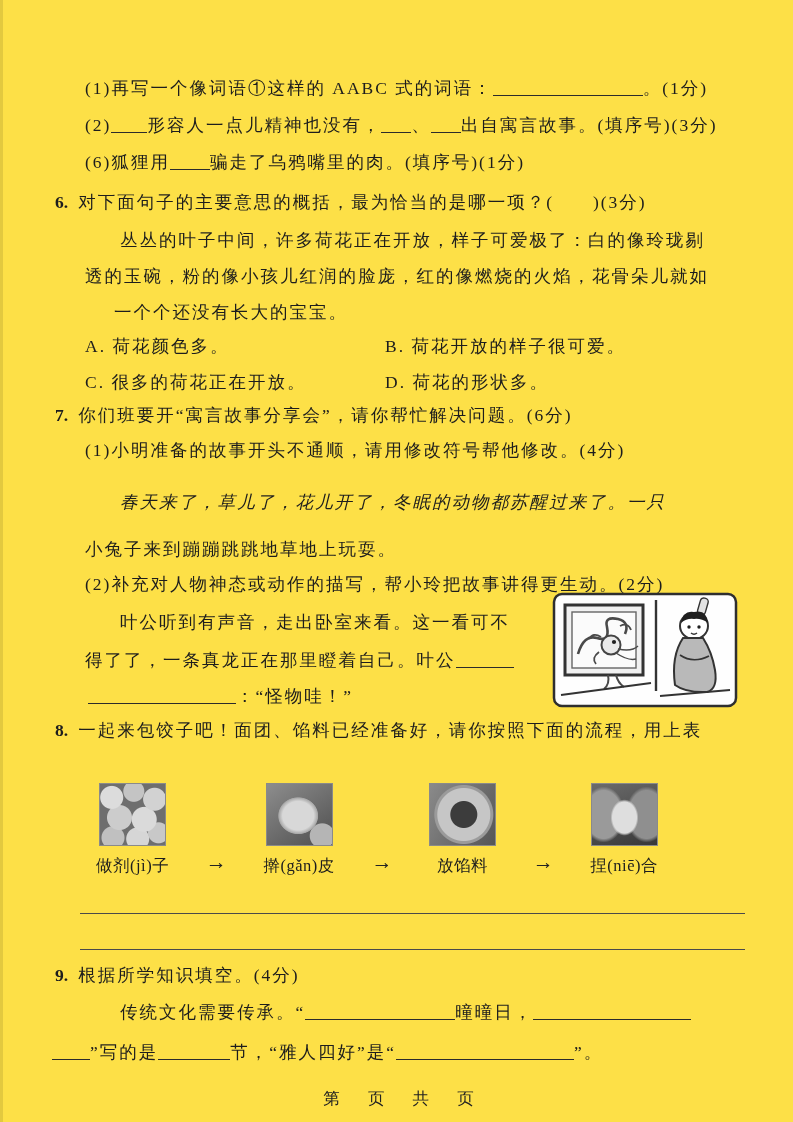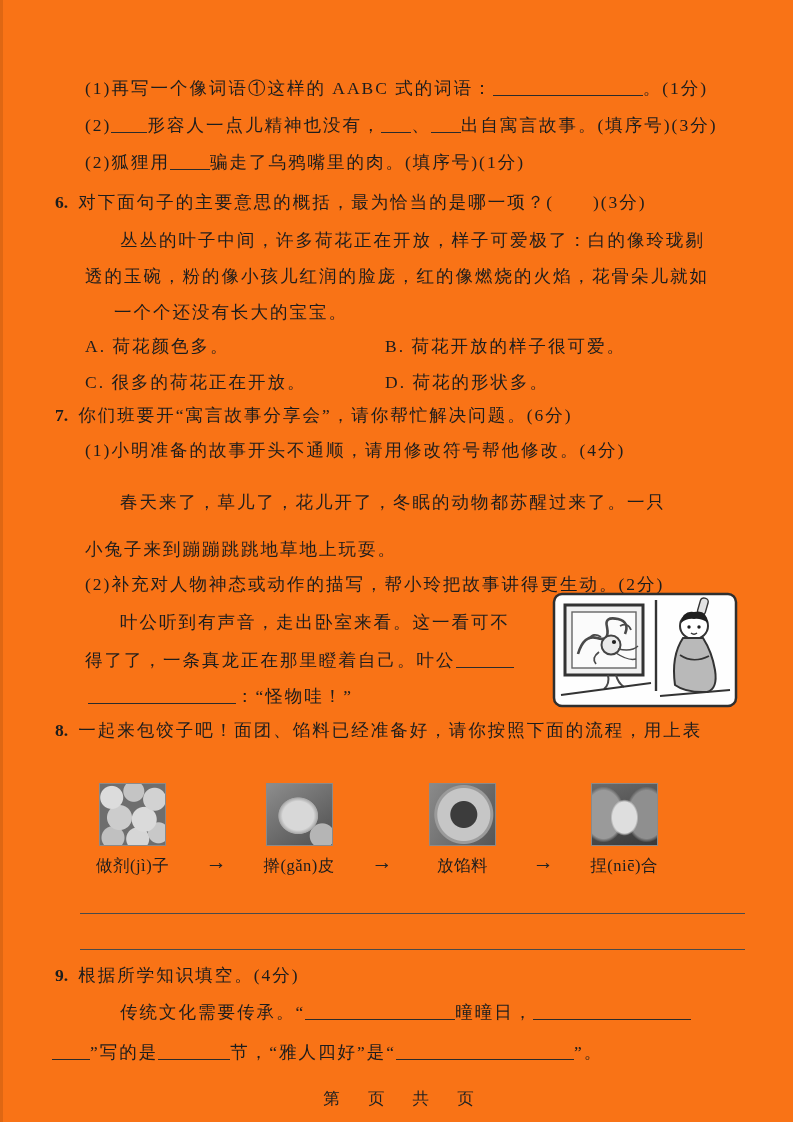--- a/index.html
+++ b/index.html
@@ -1,20 +1,20 @@
 <!DOCTYPE html>
 <html><head>
 <meta charset="utf-8">
 <style>
   html,body{margin:0;padding:0;background:#e9e9e9;}
   .page{
     position:relative;
     width:793px;height:1122px;
     margin:0 auto;
-    background:#f97316;
+    background:#fde047;
     overflow:hidden;
     font-family:"Liberation Serif","DejaVu Serif",serif;
     color:#1d1d1d;
   }
   .scan-edge{position:absolute;left:0;top:0;width:3px;height:1122px;background:rgba(0,0,0,.10);}
   .line{
     position:absolute;
     white-space:nowrap;
     font-size:17.5px;
     letter-spacing:2px;
@@ -77,39 +77,39 @@
 <div class="page">
   <div class="scan-edge"></div>
 
   <div class="line" style="left:85px;top:76px;">
     <span>(1)再写一个像词语①这样的 AABC 式的词语：</span><span class="blank w150"></span><span>。(1分)</span>
   </div>
   <div class="line" style="left:85px;top:113px;">
     <span>(2)</span><span class="blank w36"></span><span>形容人一点儿精神也没有，</span><span class="blank w30"></span><span>、</span><span class="blank w30"></span><span>出自寓言故事。(填序号)(3分)</span>
   </div>
   <div class="line" style="left:85px;top:150px;">
-    <span>(2)狐狸用</span><span class="blank w40"></span><span>骗走了乌鸦嘴里的肉。(填序号)(1分)</span>
+    <span>(6)狐狸用</span><span class="blank w40"></span><span>骗走了乌鸦嘴里的肉。(填序号)(1分)</span>
   </div>
 
   <div class="line" style="left:55px;top:190px;">
     <span class="qnum">6.</span><span>对下面句子的主要意思的概括，最为恰当的是哪一项？(　　)(3分)</span>
   </div>
   <div class="line" style="left:120px;top:228px;">丛丛的叶子中间，许多荷花正在开放，样子可爱极了：白的像玲珑剔</div>
   <div class="line" style="left:85px;top:264px;">透的玉碗，粉的像小孩儿红润的脸庞，红的像燃烧的火焰，花骨朵儿就如</div>
   <div class="line" style="left:82px;top:300px;margin-left:32px;">一个个还没有长大的宝宝。</div>
   <div class="line" style="left:85px;top:334px;">A. 荷花颜色多。</div>
   <div class="line" style="left:385px;top:334px;">B. 荷花开放的样子很可爱。</div>
   <div class="line" style="left:85px;top:370px;">C. 很多的荷花正在开放。</div>
   <div class="line" style="left:385px;top:370px;">D. 荷花的形状多。</div>
 
   <div class="line" style="left:55px;top:403px;">
     <span class="qnum">7.</span><span>你们班要开“寓言故事分享会”，请你帮忙解决问题。(6分)</span>
   </div>
   <div class="line" style="left:85px;top:438px;">(1)小明准备的故事开头不通顺，请用修改符号帮他修改。(4分)</div>
-  <div class="line" style="left:120px;top:490px;">春天来了，草儿了，花儿开了，冬眠的动物都苏醒过来了。一只</div>
+  <div class="line" style="left:120px;top:490px;font-style:italic;">春天来了，草儿了，花儿开了，冬眠的动物都苏醒过来了。一只</div>
   <div class="line" style="left:85px;top:537px;">小兔子来到蹦蹦跳跳地草地上玩耍。</div>
   <div class="line" style="left:85px;top:572px;">(2)补充对人物神态或动作的描写，帮小玲把故事讲得更生动。(2分)</div>
   <div class="line" style="left:120px;top:610px;">叶公听到有声音，走出卧室来看。这一看可不</div>
   <div class="line" style="left:88px;top:684px;">
     <span class="blank w148"></span><span>：“怪物哇！”</span>
   </div>
   <div class="line" style="left:85px;top:648px;">
     <span>得了了，一条真龙正在那里瞪着自己。叶公</span><span class="blank w58"></span>
   </div>
 

